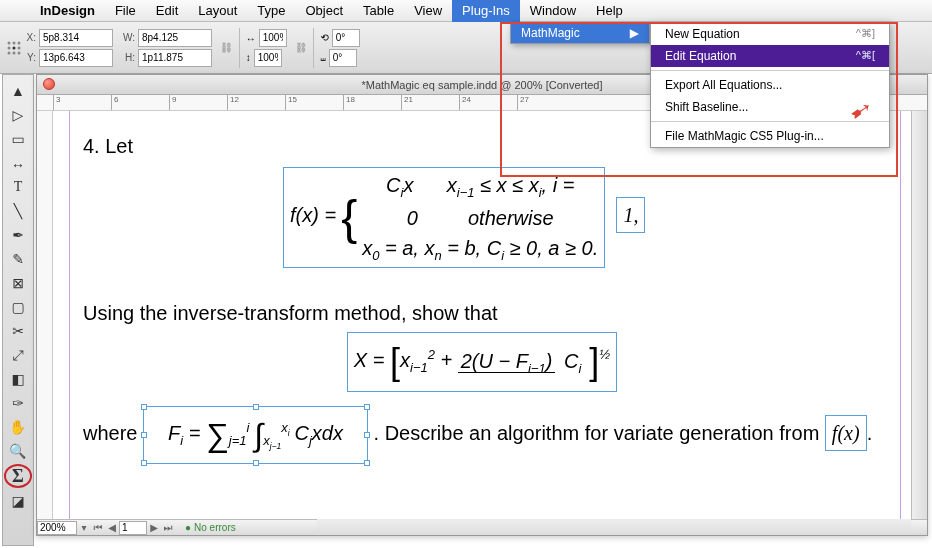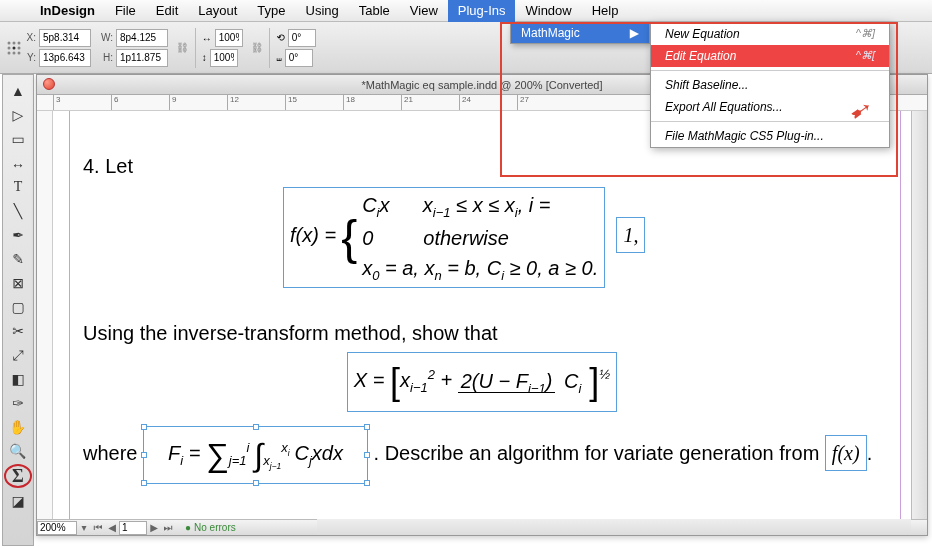--- a/index.html
+++ b/index.html
@@ -6,33 +6,33 @@
 body { background: #fff; width: 932px; height: 548px; overflow: hidden; position: relative; }
 .menubar { height: 22px; background: linear-gradient(#fbfbfb,#e8e8e8); border-bottom: 1px solid #bbb; display: flex; align-items: center; font-size: 13px; }
 .apple { width: 30px; text-align: center; font-size: 15px; }
 .menubar .mi { padding: 0 10px; height: 22px; line-height: 22px; cursor: default; }
 .menubar .mi.app { font-weight: bold; }
 .menubar .mi.active { background: #3a77d6; color: #fff; }
 .control-panel { height: 52px; background: linear-gradient(#f0f0f0,#d8d8d8); border-bottom: 1px solid #aaa; display: flex; align-items: center; padding: 0 6px; font-size: 10px; }
 .cp-group { display: flex; flex-direction: column; gap: 2px; margin-right: 8px; }
 .cp-row { display: flex; align-items: center; gap: 3px; }
 .cp-row label { color: #555; width: 14px; text-align: right; }
-.cp-input { width: 52px; height: 18px; border: 1px solid #aaa; background: #fff; font-size: 10px; padding: 0 3px; }
+.cp-input { width: 74px; height: 18px; border: 1px solid #aaa; background: #fff; font-size: 10px; padding: 0 3px; }
 .cp-input.sm { width: 28px; }
 .cp-icon { width: 16px; height: 16px; display: inline-block; }
 .vsep { width: 1px; height: 40px; background: #bbb; margin: 0 6px; }
 .doc-window { position: absolute; left: 36px; top: 74px; right: 4px; bottom: 12px; border: 1px solid #999; background: #fff; box-shadow: 0 2px 6px rgba(0,0,0,.2); }
 .doc-title { height: 20px; background: linear-gradient(#eee,#d5d5d5); border-bottom: 1px solid #aaa; text-align: center; font-size: 11px; line-height: 20px; color: #444; position: relative; }
 .doc-close { position: absolute; left: 6px; top: 3px; width: 12px; height: 12px; border-radius: 50%; background: radial-gradient(circle at 30% 30%, #ff9a8a, #e04530); border: 1px solid #b33; }
 .ruler-h { height: 16px; background: #f8f8f8; border-bottom: 1px solid #ccc; font-size: 8px; color: #666; display: flex; overflow: hidden; padding-left: 16px; }
 .ruler-h .tick { width: 58px; border-left: 1px solid #aaa; padding-left: 2px; }
 .ruler-v { position: absolute; left: 0; top: 36px; bottom: 16px; width: 16px; background: #f8f8f8; border-right: 1px solid #ccc; }
 .canvas { position: absolute; left: 16px; top: 36px; right: 16px; bottom: 16px; background: #fff; overflow: hidden; }
 .page-edge { position: absolute; left: 16px; top: -40px; right: 10px; bottom: -40px; border: 1px solid #c9a0d8; }
-.text-content { position: absolute; left: 30px; top: 20px; right: 30px; font-family: "Times New Roman", serif; font-size: 20px; color: #000; line-height: 1.5; margin-top: 20px; }
+.text-content { position: absolute; left: 30px; top: 20px; right: 30px; font-family: "Times New Roman", serif; font-size: 20px; color: #000; line-height: 1.5; }
 .eqframe { display: inline-block; border: 1px solid #5aa0dd; padding: 2px 6px; }
 .eqframe.selected { border: 1px solid #5aa0dd; position: relative; }
 .handle { position: absolute; width: 6px; height: 6px; background: #fff; border: 1px solid #5aa0dd; }
 .h1{left:-3px;top:-3px}.h2{right:-3px;top:-3px}.h3{left:-3px;bottom:-3px}.h4{right:-3px;bottom:-3px}
 .h5{left:50%;top:-3px;margin-left:-3px}.h6{left:50%;bottom:-3px;margin-left:-3px}
 .h7{left:-3px;top:50%;margin-top:-3px}.h8{right:-3px;top:50%;margin-top:-3px}
 .math { font-family: "Times New Roman", serif; font-style: italic; }
 .status { position: absolute; left: 0; right: 0; bottom: 0; height: 16px; background: linear-gradient(#f3f3f3,#dcdcdc); border-top: 1px solid #bbb; display: flex; align-items: center; font-size: 10px; }
 .status input { width: 40px; height: 14px; border: 1px solid #aaa; font-size: 10px; padding: 0 2px; }
 .status .navbtn { width: 14px; text-align: center; color: #666; }
@@ -40,22 +40,22 @@
 .noerr::before { content: "●"; color: #3a8a3a; margin-right: 3px; }
 .scroll-v { position: absolute; right: 0; top: 36px; bottom: 16px; width: 16px; background: linear-gradient(90deg,#eee,#ddd); border-left: 1px solid #bbb; }
 .scroll-h { position: absolute; left: 280px; right: 16px; bottom: 0; height: 16px; background: linear-gradient(#eee,#ddd); }
 .toolbox { position: absolute; left: 2px; top: 74px; width: 32px; bottom: 2px; background: linear-gradient(#eee,#d4d4d4); border: 1px solid #aaa; display: flex; flex-direction: column; align-items: center; padding-top: 4px; }
 .tool { width: 26px; height: 22px; margin: 1px 0; display: flex; align-items: center; justify-content: center; font-size: 14px; color: #333; border-radius: 3px; cursor: default; }
 .tool.sigma { border: 2px solid #c8252c; border-radius: 50%; width: 28px; height: 24px; font-family: serif; font-size: 18px; font-weight: bold; }
 .submenu { position: absolute; left: 510px; top: 22px; width: 140px; background: linear-gradient(#f5f5f5,#e2e2e2); border: 1px solid #999; box-shadow: 2px 2px 6px rgba(0,0,0,.3); font-size: 12px; z-index: 50; }
 .submenu-item { padding: 3px 10px; display: flex; justify-content: space-between; align-items: center; }
 .submenu-item.hl { background: #3a77d6; color: #fff; }
 .dropdown { position: absolute; left: 650px; top: 22px; width: 240px; background: #fff; border: 1px solid #999; box-shadow: 2px 2px 8px rgba(0,0,0,.3); font-size: 12px; z-index: 51; }
-.dd-item { padding: 4px 14px; display: flex; justify-content: space-between; cursor: default; font-style: italic; }
-.dd-item.hl { background: #ef4444; color: #fff; }
+.dd-item { padding: 4px 14px; display: flex; justify-content: space-between; cursor: default; }
+.dd-item.hl { background: #4c1d95; color: #fff; }
 .dd-sep { height: 1px; background: #ccc; margin: 3px 0; }
 .shortcut { color: #888; font-size: 11px; }
 .hl .shortcut { color: #e0e8f8; }
 .red-callout { position: absolute; left: 500px; top: 22px; width: 398px; height: 155px; border: 2px solid #d43; pointer-events: none; z-index: 60; }
 .red-arrow { position: absolute; left: 850px; top: 95px; z-index: 62; color: #d43; font-size: 26px; transform: rotate(-35deg); pointer-events: none; }
 .frac { display: inline-block; vertical-align: middle; text-align: right; }
 .frac .num { border-bottom: 1px solid #000; padding: 0 3px; }
 .frac .den { padding: 0 3px; }
 .sub { font-size: 0.65em; vertical-align: sub; font-style: italic; }
 .sup { font-size: 0.65em; vertical-align: super; font-style: italic; }
@@ -66,21 +66,21 @@
 </head>
 <body>
 
 <div class="menubar">
   <div class="apple"></div>
   <div class="mi app">InDesign</div>
   <div class="mi">File</div>
   <div class="mi">Edit</div>
   <div class="mi">Layout</div>
   <div class="mi">Type</div>
-  <div class="mi">Using</div>
+  <div class="mi">Object</div>
   <div class="mi">Table</div>
   <div class="mi">View</div>
   <div class="mi active">Plug-Ins</div>
   <div class="mi">Window</div>
   <div class="mi">Help</div>
 </div>
 
 <div class="control-panel">
   <div class="cp-icon">
     <svg width="16" height="16">
@@ -185,21 +185,21 @@
   <div class="canvas">
     <div class="page-edge"></div>
     <div class="text-content">
       <div><span>4. Let</span></div>
 
       
       <div style="text-align:center; margin:6px 0 14px 200px; display:inline-block">
         <span class="eqframe math">
           <span>f(x) =</span>
           <span class="brace">{</span>
-          <span style="display:inline-block; vertical-align:middle; text-align:left">
+          <span style="display:inline-block; vertical-align:middle; text-align:center">
             <div><span>C</span><span class="sub">i</span><span>x</span>
               &nbsp;&nbsp;&nbsp;&nbsp;
               <span>x</span><span class="sub">i−1</span><span> ≤ x ≤ x</span><span class="sub">i</span><span>, i = </span>
             </div>
             <div><span>0</span>
               &nbsp;&nbsp;&nbsp;&nbsp;&nbsp;&nbsp;&nbsp;
               <span>otherwise</span></div>
             <div>
               <span>x</span><span class="sub">0</span><span> = a,  x</span><span class="sub">n</span><span> = b,  C</span><span class="sub">i</span><span> ≥ 0,  a ≥ 0.</span>
             </div>
@@ -266,24 +266,24 @@
   <div class="dd-item">
     <span>New Equation</span>
     <span class="shortcut">^⌘]</span>
   </div>
   <div class="dd-item hl">
     <span>Edit Equation</span>
     <span class="shortcut">^⌘[</span>
   </div>
   <div class="dd-sep"></div>
   <div class="dd-item">
+      <span>Export All Equations...</span>
+    </div>
+  <div class="dd-item">
       <span>Shift Baseline...</span>
-    </div>
-  <div class="dd-item">
-      <span>Export All Equations...</span>
     </div>
   <div class="dd-sep"></div>
   <div class="dd-item">
       <span>File MathMagic CS5 Plug-in...</span>
     </div>
 </div>
 
 <div class="red-callout"></div>
 <div class="red-arrow">➸</div>
 

